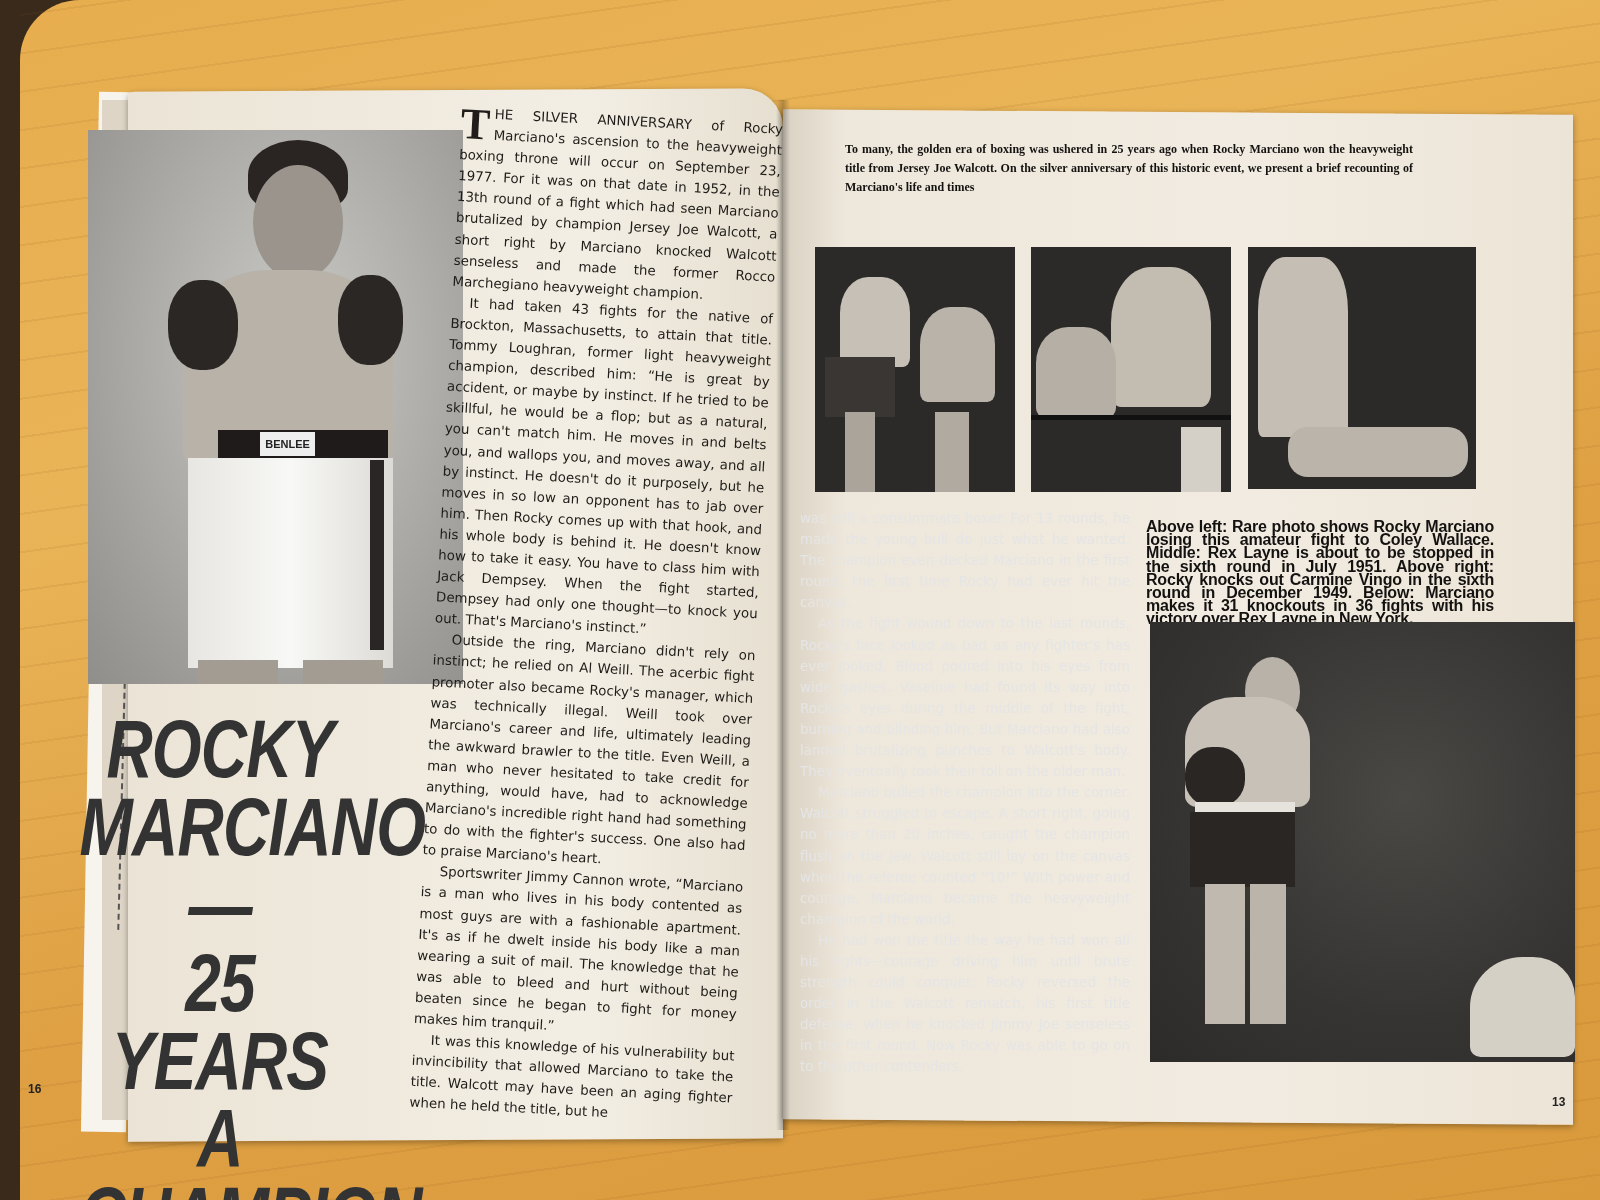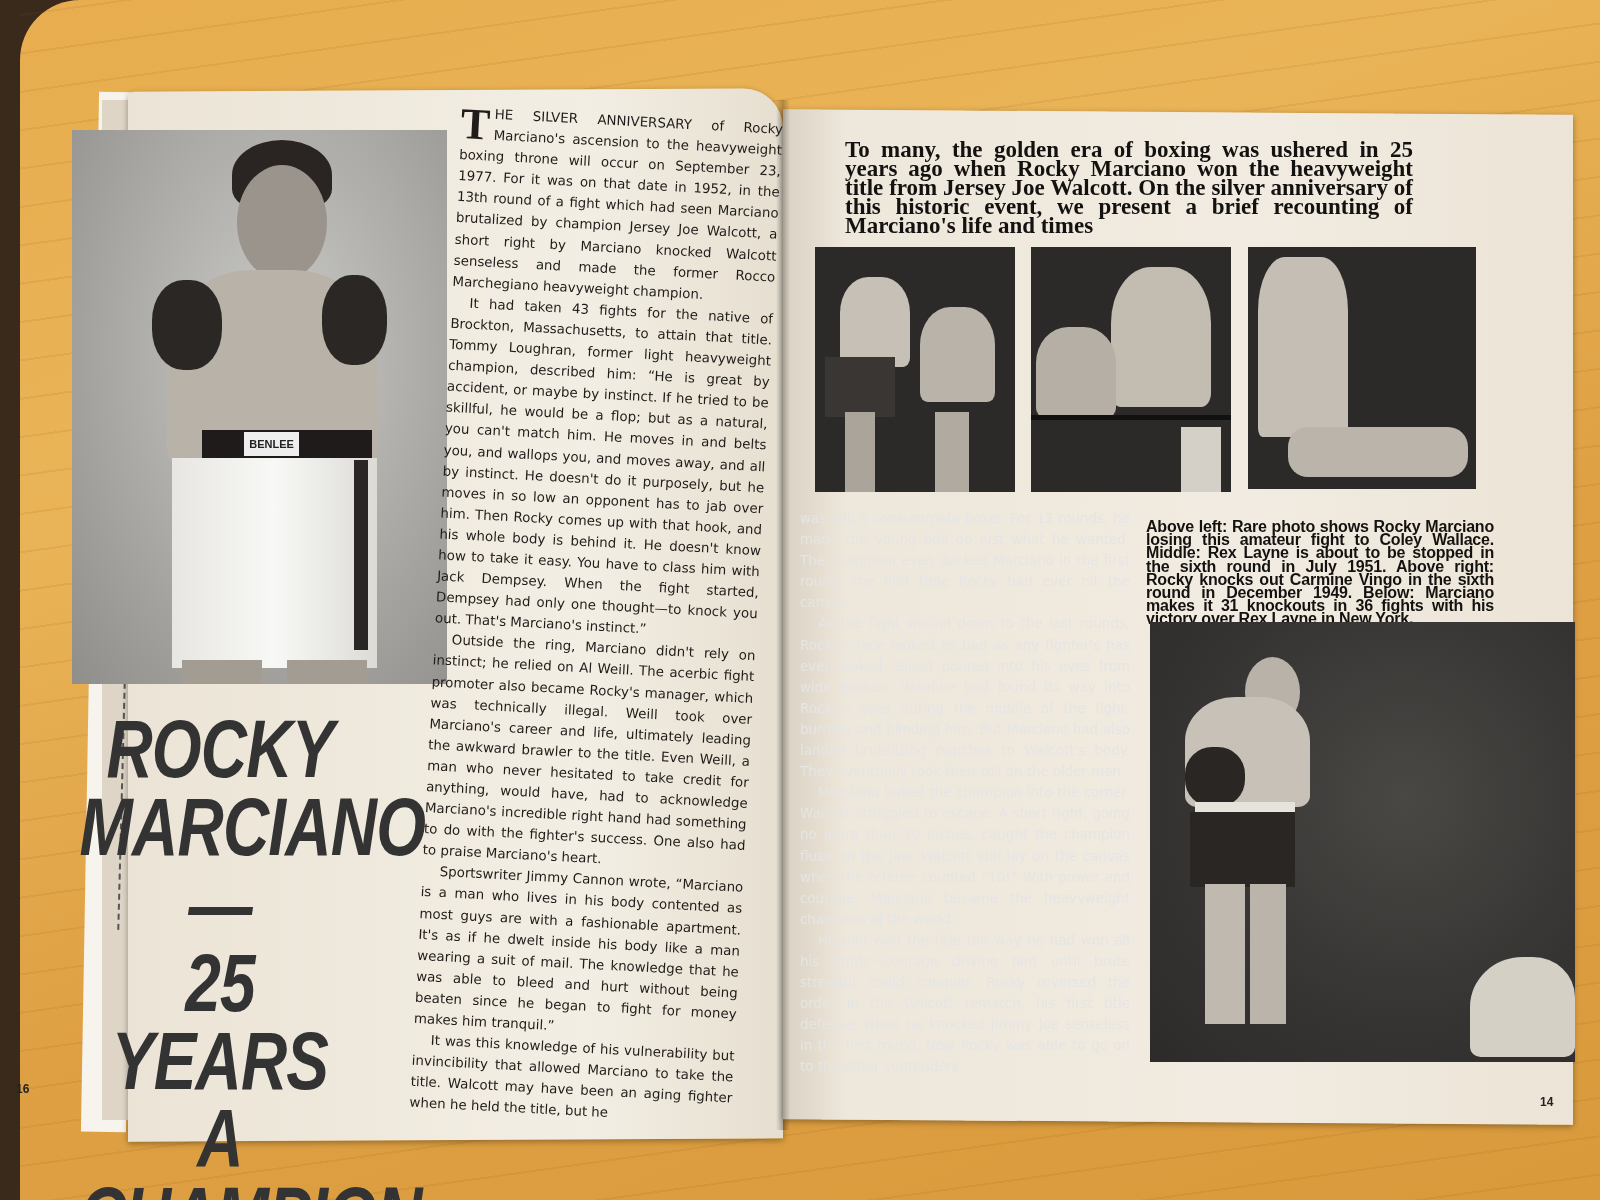--- a/index.html
+++ b/index.html
@@ -15,21 +15,21 @@
     background:linear-gradient(90deg,#ebe4d6 0%,#f3eee4 70%,#e6dfd0 100%);
     border-radius:6px 40px 0 0;transform:skewY(-0.3deg);}
   .under-page{position:absolute;left:90px;top:92px;width:45px;height:1040px;background:#f7f4ee;transform:rotate(1deg);}
   .edge-strip{position:absolute;left:102px;top:100px;width:30px;height:1020px;background:#ded5c6;}
   .reg-mark{position:absolute;width:9px;height:34px;background:#222;}
   .dash{position:absolute;left:128px;top:110px;width:0;height:820px;border-left:2px dashed #555;transform:rotate(1.5deg);}
   .right-page{left:783px;top:112px;width:790px;height:1010px;
     background:linear-gradient(90deg,#d9d1c2 0%,#eee7db 8%,#f1ebe1 60%,#ece4d6 100%);
     transform:skewY(0.4deg);}
   .photo{position:absolute;overflow:hidden;}
-  .portrait{left:72px;top:130px;width:375px;height:554px;
+  .portrait{left:88px;top:130px;width:375px;height:554px;
     background:radial-gradient(ellipse at 55% 40%,#c9c9c5 0%,#aaa9a5 55%,#8f8e8a 100%);}
   .fig{position:absolute;}
   .head{border-radius:50%;background:#9a948c;}
   .hair{border-radius:50% 50% 30% 30%;background:#2a2522;}
   .torso{background:#b8b2a8;border-radius:40% 40% 10% 10%;}
   .glove{border-radius:45%;background:#2b2725;}
   .belt{background:#1e1b1a;}
   .beltlabel{background:#eee;color:#222;font:bold 11px "Liberation Sans",sans-serif;display:flex;align-items:center;justify-content:center;}
   .shorts{background:linear-gradient(90deg,#e7e6e2,#f8f8f6 50%,#dcdbd6);}
   .stripe{background:#2a2625;}
@@ -37,30 +37,30 @@
   .headline{position:absolute;left:40px;top:710px;width:360px;text-align:center;
     font-family:"Liberation Sans",sans-serif;font-weight:bold;font-style:italic;
     color:#333;line-height:0.95;letter-spacing:-1px;transform:scaleX(0.78);transform-origin:center top;}
   .headline div{font-size:82px;}
   .col{position:absolute;font-family:"DejaVu Sans",sans-serif;font-size:13.4px;line-height:21.1px;color:#1f1c19;text-align:justify;}
   .col p{margin:0;text-indent:18px;}
   .col p.first{text-indent:0;}
   .dropcap{float:left;font-size:44px;line-height:38px;font-weight:bold;margin:3px 4px 0 0;font-family:"Liberation Serif",serif;}
   .left-col{left:462px;top:102px;width:322px;transform:rotate(3deg);transform-origin:left top;}
   .deck{position:absolute;left:845px;top:140px;width:568px;font-family:"Liberation Serif",serif;
-    font-weight:bold;font-size:23px;line-height:19px;color:#141210;text-align:justify;text-align-last:left;}
+    font-weight:bold;font-size:12px;line-height:19px;color:#141210;text-align:justify;text-align-last:left;}
   .strip-photo{top:247px;height:245px;background:#2c2a28;}
   .p1{left:815px;width:200px;}
   .p2{left:1031px;width:200px;}
   .p3{left:1248px;width:228px;height:242px;}
   .caption{position:absolute;left:1146px;top:520px;width:348px;font-family:"Liberation Sans",sans-serif;
     font-weight:bold;font-size:16px;line-height:13.2px;color:#141210;letter-spacing:-0.2px;text-align:justify;}
   .right-col{left:800px;top:508px;width:330px;color:#e5e5e5;}
   .big-photo{left:1150px;top:622px;width:425px;height:440px;background:radial-gradient(ellipse at 60% 40%,#4a4845 0%,#363432 60%,#2c2b29 100%);}
-  .folio{position:absolute;font-family:"Liberation Sans",sans-serif;font-weight:bold;font-size:12px;color:#222;}
+  .folio{position:absolute;font-family:"Liberation Sans",sans-serif;font-weight:bold;font-size:12px;color:#222;margin-left:12px;}
   .gutter{position:absolute;left:776px;top:100px;width:14px;height:1030px;background:linear-gradient(90deg,rgba(0,0,0,0),rgba(0,0,0,.25),rgba(0,0,0,0));}
 </style>
 </head>
 <body>
 
 <div class="table">
     <div class="grain"></div>
   </div>
 
 <div class="under-page"></div>
@@ -139,13 +139,13 @@
   <div class="fig head" style="left:95px;top:35px;width:55px;height:70px;background:#b8b2a8;"></div>
   <div class="fig torso" style="left:35px;top:75px;width:125px;height:110px;background:#c7c1b7;"></div>
   <div class="fig glove" style="left:35px;top:125px;width:60px;height:60px;background:#2a2624;"></div>
   <div class="fig" style="left:45px;top:180px;width:100px;height:12px;background:#e6e3dc;"></div>
   <div class="fig shorts" style="left:40px;top:190px;width:105px;height:75px;background:#2a2624;"></div>
   <div class="fig leg" style="left:55px;top:262px;width:40px;height:140px;background:#bfb9af;"></div>
   <div class="fig leg" style="left:100px;top:262px;width:36px;height:140px;background:#bab4aa;"></div>
   <div class="fig torso" style="left:320px;top:335px;width:105px;height:100px;background:#d5d0c6;border-radius:50% 40% 10% 10%;"></div>
 </div>
 
-<div class="folio" style="left:1540px;top:1095px;">14</div>
+<div class="folio" style="left:1540px;top:1095px;">13</div>
 
 </body></html>

